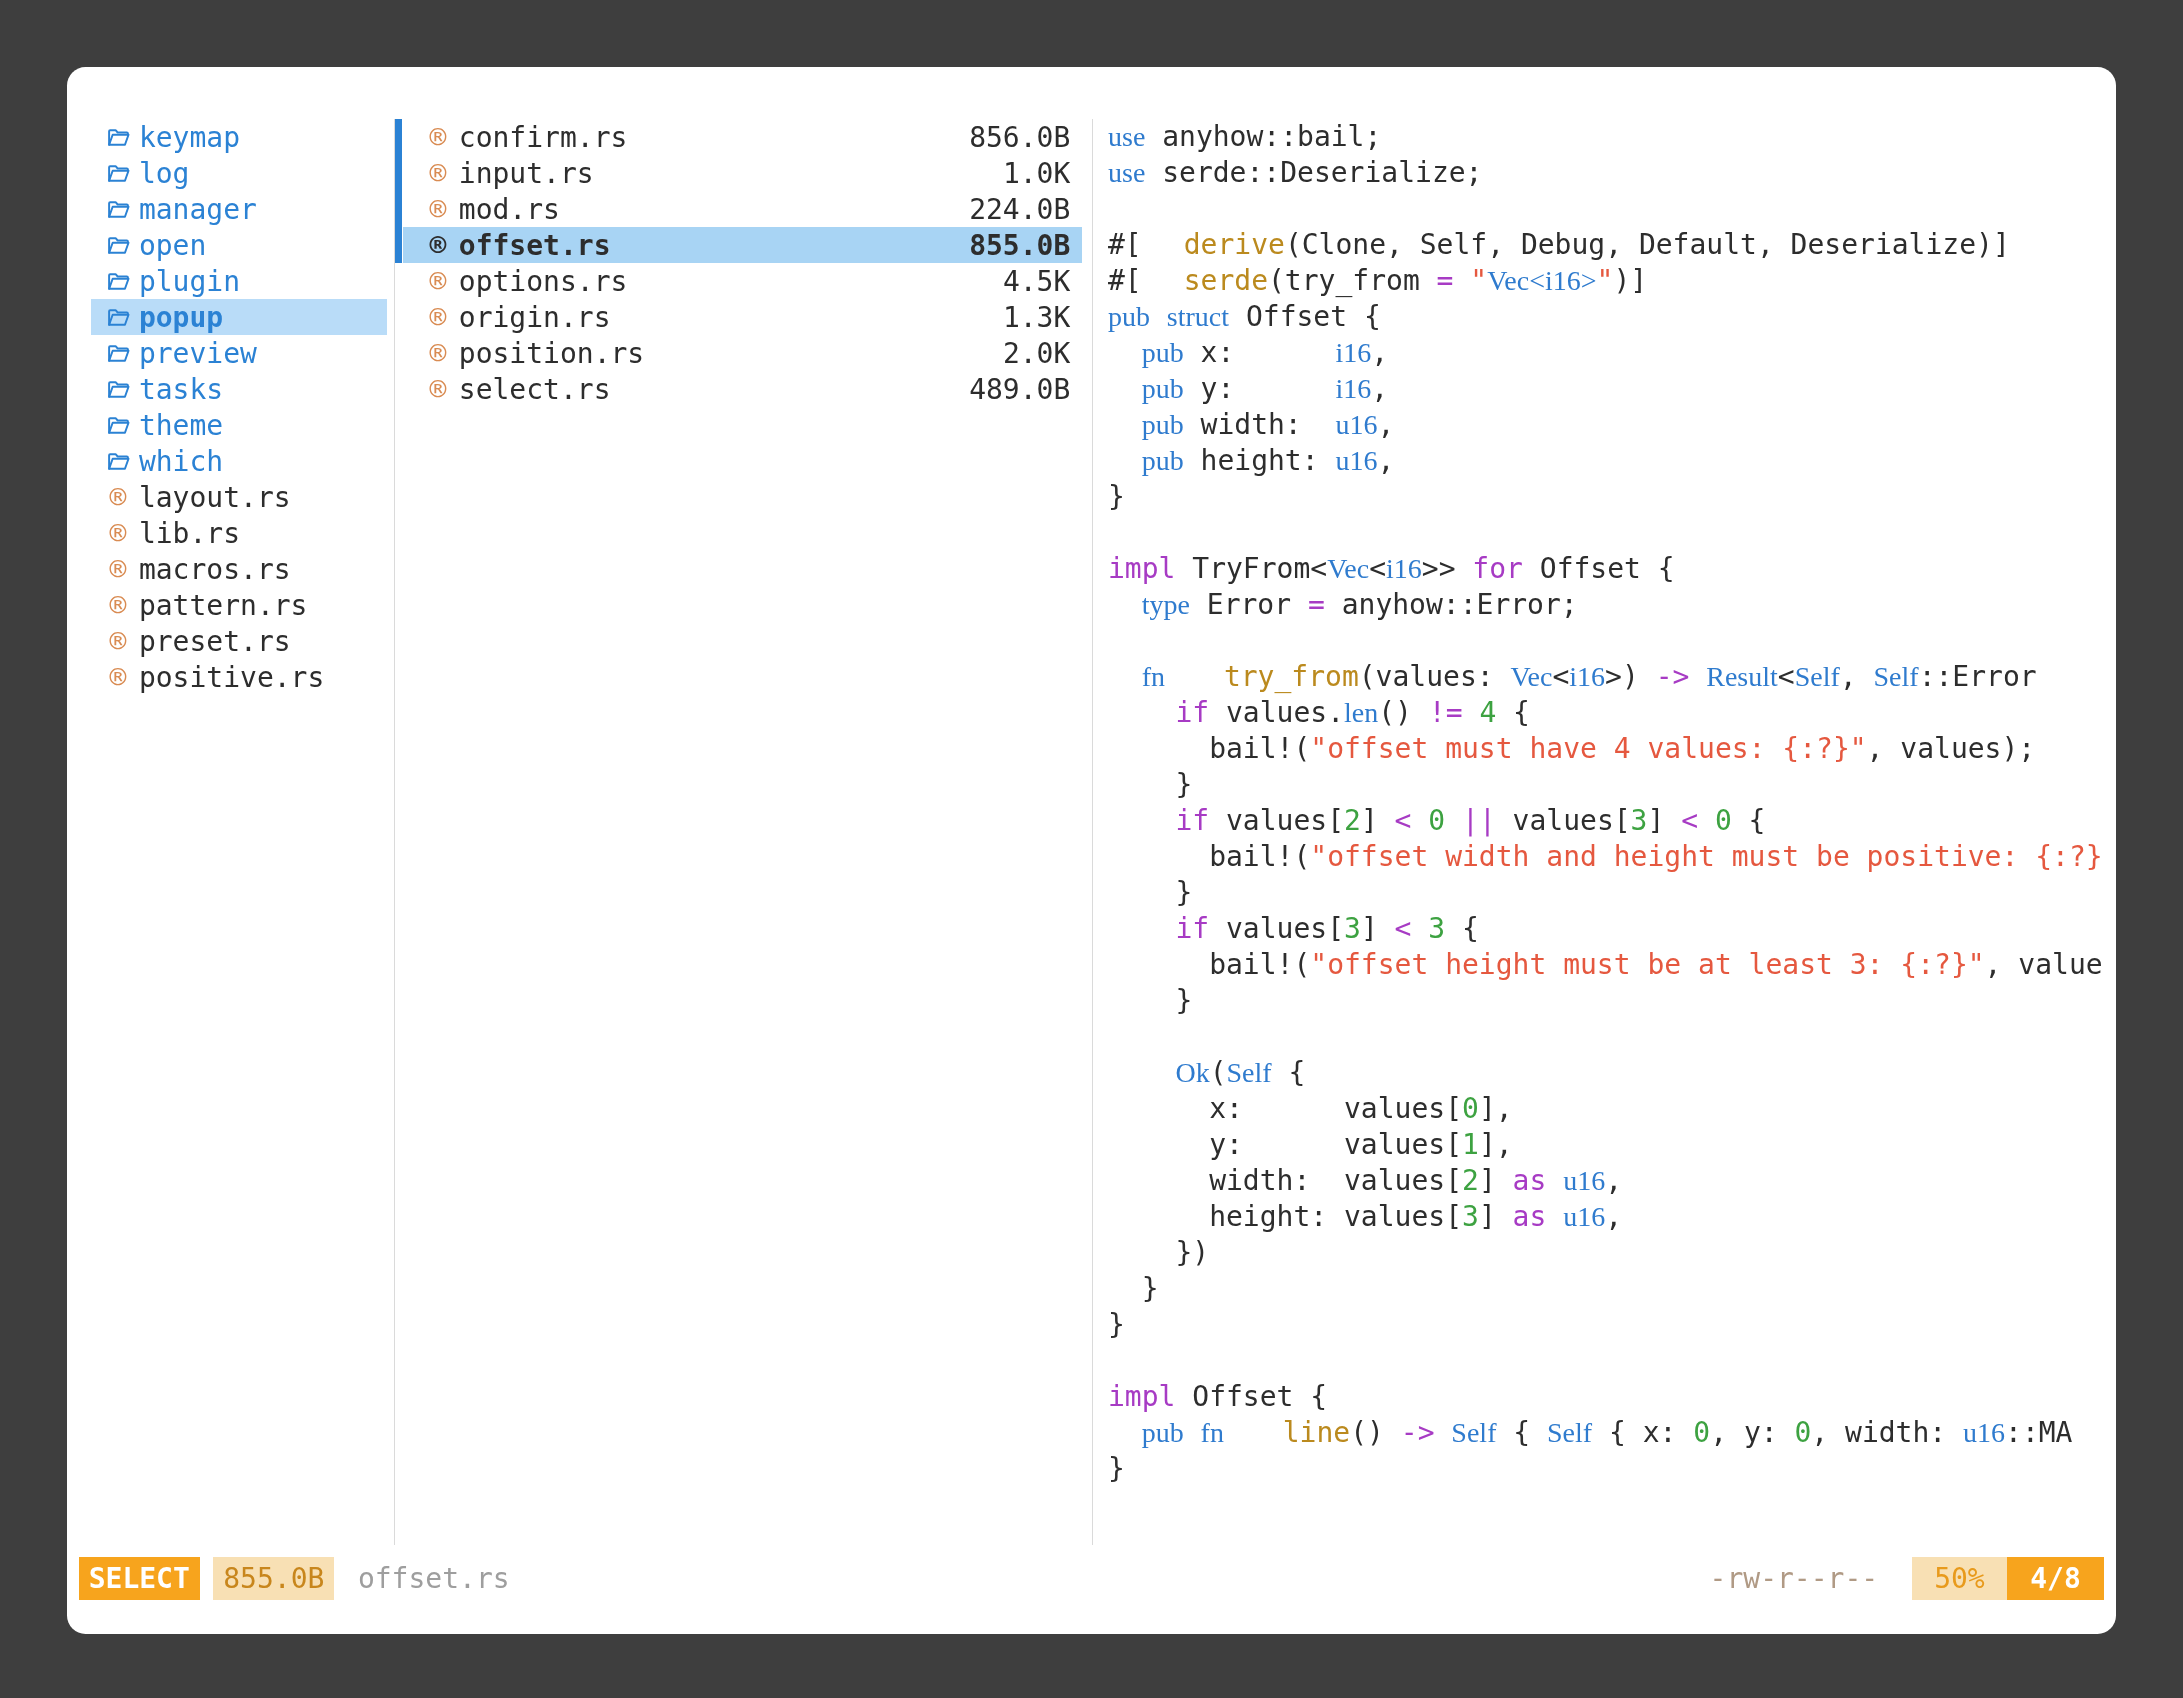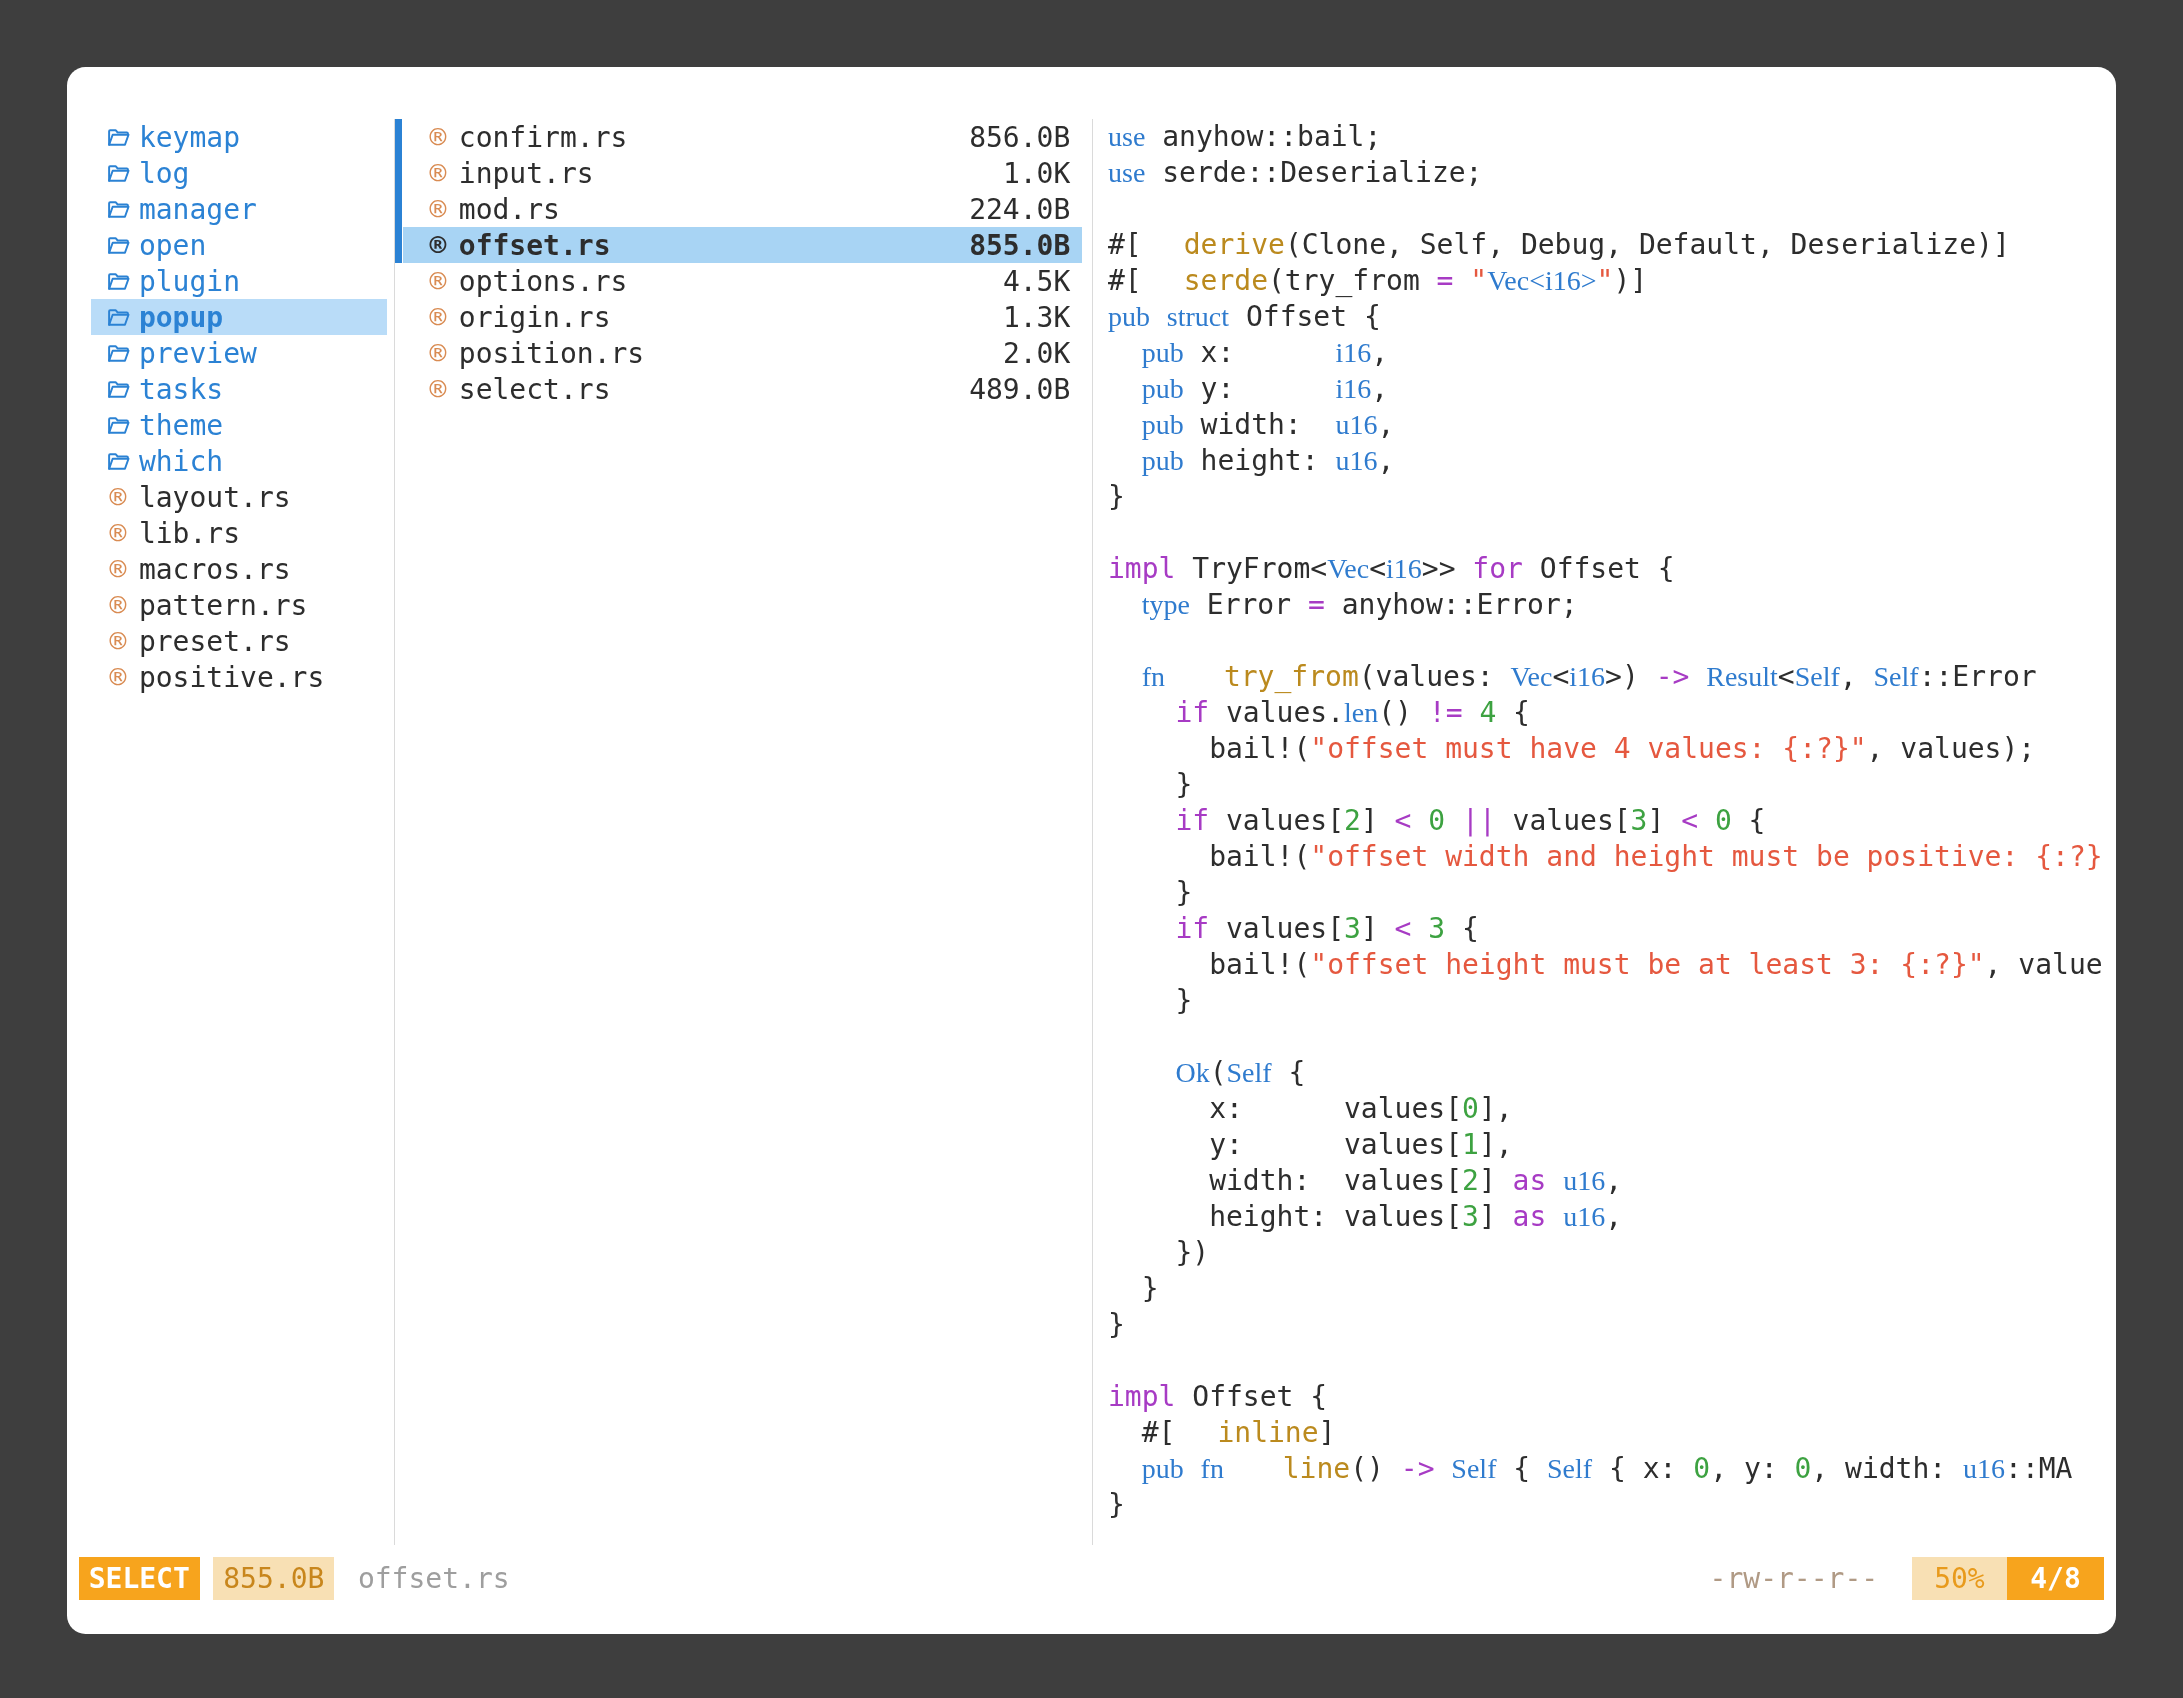--- a/index.html
+++ b/index.html
@@ -249,21 +249,20 @@
           <div class="cl"><span class="c-t">    </span><span class="c-b">Ok</span><span class="c-t">(</span><span class="c-b">Self</span><span class="c-t"> {</span></div>
           <div class="cl"><span class="c-t">      x:      values[</span><span class="c-g">0</span><span class="c-t">],</span></div>
           <div class="cl"><span class="c-t">      y:      values[</span><span class="c-g">1</span><span class="c-t">],</span></div>
           <div class="cl"><span class="c-t">      width:  values[</span><span class="c-g">2</span><span class="c-t">] </span><span class="c-p">as</span><span class="c-t"> </span><span class="c-b">u16</span><span class="c-t">,</span></div>
           <div class="cl"><span class="c-t">      height: values[</span><span class="c-g">3</span><span class="c-t">] </span><span class="c-p">as</span><span class="c-t"> </span><span class="c-b">u16</span><span class="c-t">,</span></div>
           <div class="cl"><span class="c-t">    })</span></div>
           <div class="cl"><span class="c-t">  }</span></div>
           <div class="cl"><span class="c-t">}</span></div>
           <div class="cl">&nbsp;</div>
           <div class="cl"><span class="c-p">impl</span><span class="c-t"> Offset {</span></div>
-          <div class="cl"><span class="c-t">  #[</span><span class="c-y">inline</span><span class="c-t">]</span></div>
           <div class="cl"><span class="c-t">  </span><span class="c-b">pub</span><span class="c-t"> </span><span class="c-b">fn</span><span class="c-t"> </span><span class="c-y">line</span><span class="c-t">() </span><span class="c-p">-&gt;</span><span class="c-t"> </span><span class="c-b">Self</span><span class="c-t"> { </span><span class="c-b">Self</span><span class="c-t"> { x: </span><span class="c-g">0</span><span class="c-t">, y: </span><span class="c-g">0</span><span class="c-t">, width: </span><span class="c-b">u16</span><span class="c-t">::MA</span></div>
           <div class="cl"><span class="c-t">}</span></div>
         </div>
     </div>
 
   </div>
 
   <div class="statusbar">
     <div class="sb-left">
       <span class="badge badge-solid">SELECT</span>

